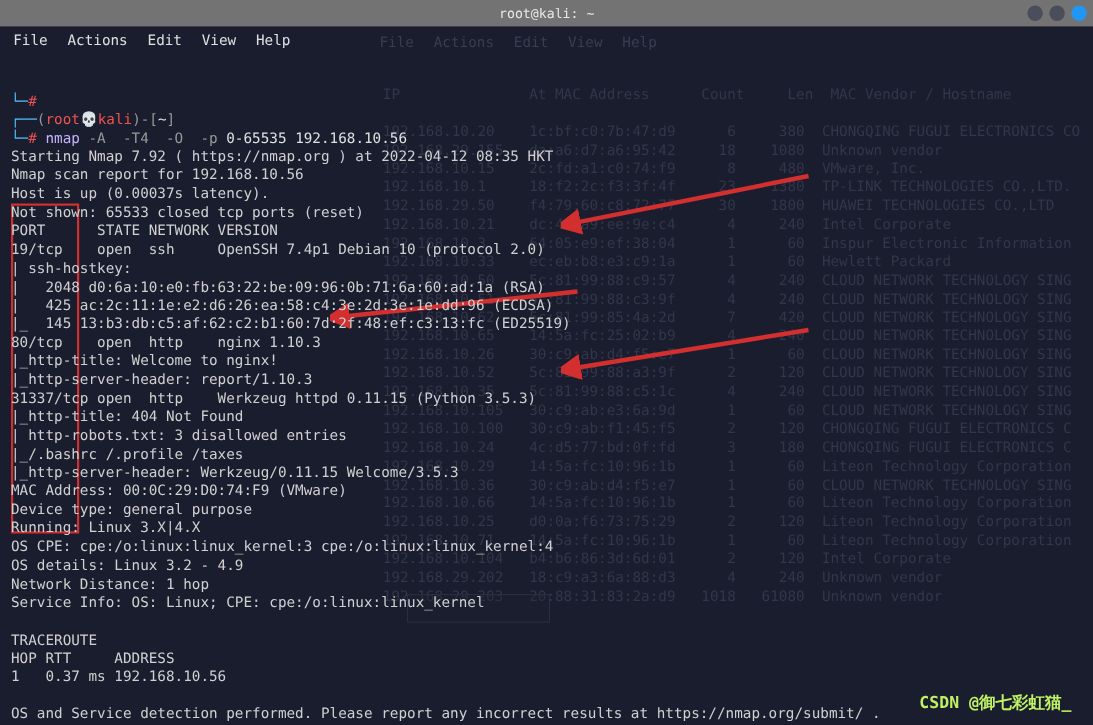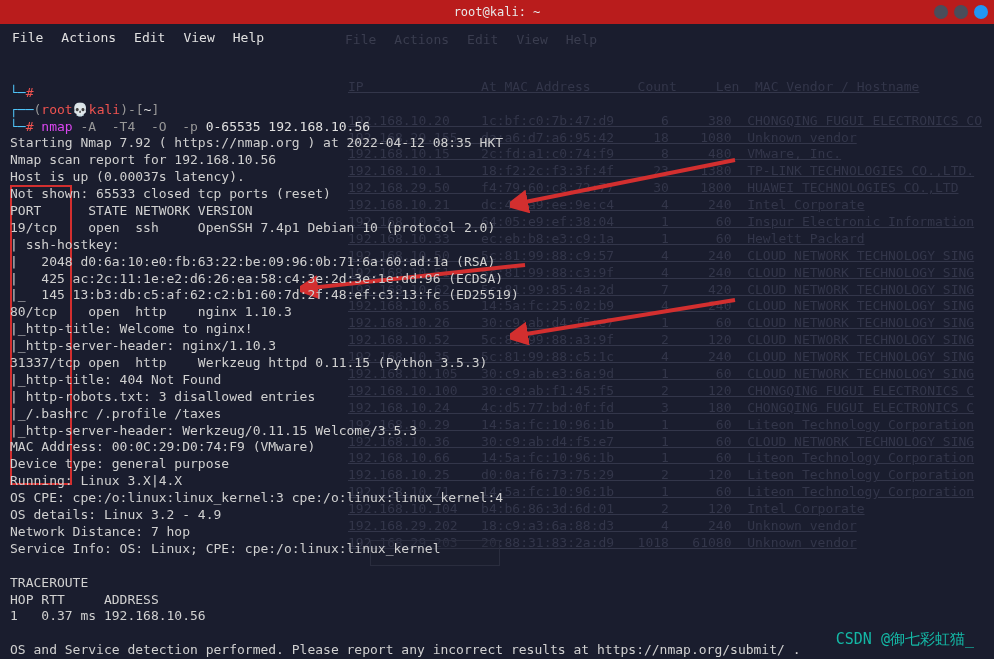--- a/index.html
+++ b/index.html
@@ -7,21 +7,21 @@
   background: #1a1d2e;
   font-family: 'Consolas', 'Monaco', monospace;
   font-size: 13px;
   color: #d0d0d0;
   width: 994px;
   height: 659px;
   overflow: hidden;
   position: relative;
 }
 .titlebar {
-  background: #b91c1c;
+  background: #737373;
   height: 24px;
   display: flex;
   align-items: center;
   justify-content: center;
   position: relative;
 }
 .titlebar-title { color: #e8e8e8; font-size: 12px; }
 .window-controls {
   position: absolute;
   right: 6px;
@@ -59,42 +59,42 @@
 }
 .ghost-table {
   position: absolute;
   top: 62px;
   left: 348px;
   color: #33364a;
   font-size: 13px;
   line-height: 1.3;
   z-index: 0;
   white-space: pre;
-  text-decoration: underline;
 }
 .blue { color: #4fc3f7; }
 .red { color: #ef5350; }
 .gray { color: #989898; }
-.cyan { color: #d946ef; }
+.cyan { color: #c4b5fd; }
 .white { color: #e0e0e0; }
 .redbox {
   position: absolute;
   border: 2px solid #d32f2f;
   pointer-events: none;
 }
 .arrow {
   position: absolute;
   pointer-events: none;
 }
 .watermark {
   position: absolute;
   bottom: 10px;
   right: 20px;
-  color: #14b8a6;
+  color: #bef264;
   font-size: 15px;
+  font-weight: bold;
 }
 .terminal-content { position: relative; z-index: 1; }
 .ghost-dialog {
   position: absolute;
   left: 370px;
   top: 540px;
   width: 130px;
   height: 26px;
   border: 1px solid #2a2d3e;
   background: rgba(30,33,48,0.3);
@@ -146,32 +146,32 @@
 <span>Host is up (0.00037s latency).</span>
 <span>Not shown: 65533 closed tcp ports (reset)</span>
 <span>PORT      STATE NETWORK VERSION</span>
 <span>19/tcp    open  ssh     OpenSSH 7.4p1 Debian 10 (protocol 2.0)</span>
 <span>| ssh-hostkey: </span>
 <span>|   2048 d0:6a:10:e0:fb:63:22:be:09:96:0b:71:6a:60:ad:1a (RSA)</span>
 <span>|   425 ac:2c:11:1e:e2:d6:26:ea:58:c4:3e:2d:3e:1e:dd:96 (ECDSA)</span>
 <span>|_  145 13:b3:db:c5:af:62:c2:b1:60:7d:2f:48:ef:c3:13:fc (ED25519)</span>
 <span>80/tcp    open  http    nginx 1.10.3</span>
 <span>|_http-title: Welcome to nginx!</span>
-<span>|_http-server-header: nginx/1.10.3</span>
+<span>|_http-server-header: report/1.10.3</span>
 <span>31337/tcp open  http    Werkzeug httpd 0.11.15 (Python 3.5.3)</span>
 <span>|_http-title: 404 Not Found</span>
 <span>| http-robots.txt: 3 disallowed entries </span>
 <span>|_/.bashrc /.profile /taxes</span>
 <span>|_http-server-header: Werkzeug/0.11.15 Welcome/3.5.3</span>
 <span>MAC Address: 00:0C:29:D0:74:F9 (VMware)</span>
 <span>Device type: general purpose</span>
 <span>Running: Linux 3.X|4.X</span>
 <span>OS CPE: cpe:/o:linux:linux_kernel:3 cpe:/o:linux:linux_kernel:4</span>
 <span>OS details: Linux 3.2 - 4.9</span>
-<span>Network Distance: 7 hop</span>
+<span>Network Distance: 1 hop</span>
 <span>Service Info: OS: Linux; CPE: cpe:/o:linux:linux_kernel</span>
 <span></span>
 <span>TRACEROUTE</span>
 <span>HOP RTT     ADDRESS</span>
 <span>1   0.37 ms 192.168.10.56</span>
 <span></span>
 <span>OS and Service detection performed. Please report any incorrect results at https://nmap.org/submit/ .</span>
 
 
 

